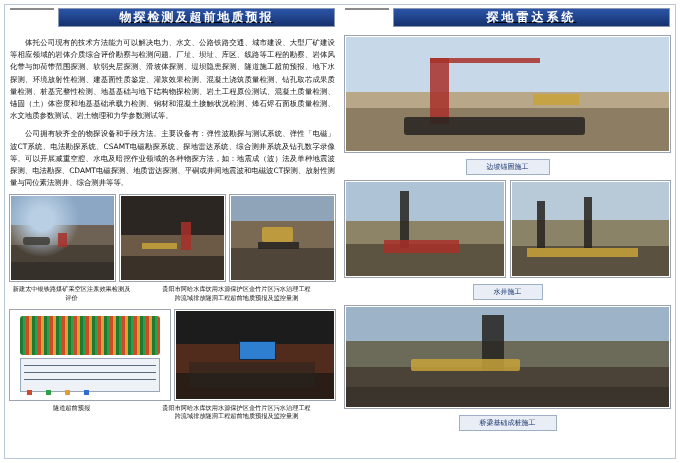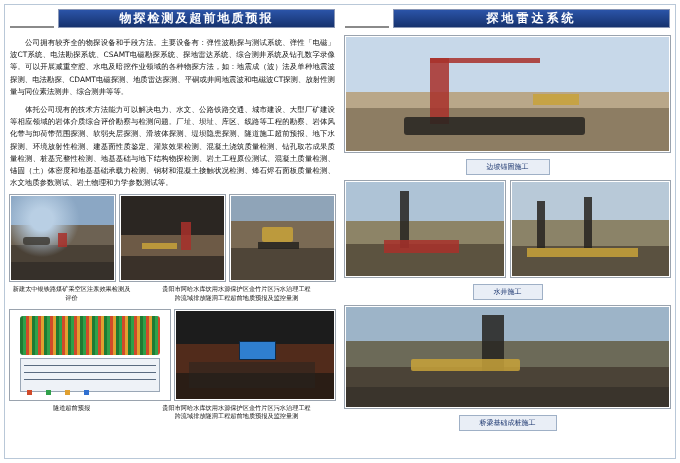--- a/index.html
+++ b/index.html
@@ -41,21 +41,22 @@
   .col {
     position: relative;
     flex: 1 1 50%;
     min-width: 0;
   }
   
   .banner {
     position: relative;
     height: 20px;
     display: flex;
-    align-items: flex-end;
+    align-items: flex-start;
+    text-decoration: underline;
   }
   .banner-flag {
     width: 44px;
     background:
       linear-gradient(#c8161d 0 50%, #1b3a8c 50% 100%);
     border: 1px solid #8a8a8a;
     box-sizing: border-box;
   }
   .banner-title {
     flex: 1;
@@ -244,22 +245,22 @@
   <div class="columns">
 
     <div class="col">
 
       <div class="banner">
         <div class="banner-flag"></div>
         <div class="banner-title">物探检测及超前地质预报</div>
       </div>
 
       <div class="body-text">
+        <p>体托公司现有的技术方法能力可以解决电力、水文、公路铁路交通、城市建设、大型厂矿建设等相应领域的岩体介质综合评价勘察与检测问题。厂址、坝址、库区、线路等工程的勘察、岩体风化带与卸荷带范围探测、软弱夹层探测、滑坡体探测、堤坝隐患探测、隧道施工超前预报、地下水探测、环境放射性检测、建基面性质鉴定、灌浆效果检测、混凝土浇筑质量检测、钻孔取芯成果质量检测、桩基完整性检测、地基基础与地下结构物探检测、岩土工程原位测试、混凝土质量检测、锚固（土）体密度和地基基础承载力检测、钢材和混凝土接触状况检测、烽石烬石面板质量检测、水文地质参数测试、岩土物理和力学参数测试等。</p>
         <p>公司拥有较齐全的物探设备和手段方法。主要设备有：弹性波勘探与测试系统、弹性「电磁」波CT系统、电法勘探系统、CSAMT电磁勘探系统、探地雷达系统、综合测井系统及钻孔数字录像等。可以开展减重空腔、水电及暗挖作业领域的各种物探方法，如：地震成（波）法及单种地震波探测、电法勘探、CDAMT电磁探测、地质雷达探测、平硐或井间地震波和电磁波CT探测、放射性测量与同位素法测井、综合测井等等。</p>
-        <p>体托公司现有的技术方法能力可以解决电力、水文、公路铁路交通、城市建设、大型厂矿建设等相应领域的岩体介质综合评价勘察与检测问题。厂址、坝址、库区、线路等工程的勘察、岩体风化带与卸荷带范围探测、软弱夹层探测、滑坡体探测、堤坝隐患探测、隧道施工超前预报、地下水探测、环境放射性检测、建基面性质鉴定、灌浆效果检测、混凝土浇筑质量检测、钻孔取芯成果质量检测、桩基完整性检测、地基基础与地下结构物探检测、岩土工程原位测试、混凝土质量检测、锚固（土）体密度和地基基础承载力检测、钢材和混凝土接触状况检测、烽石烬石面板质量检测、水文地质参数测试、岩土物理和力学参数测试等。</p>
       </div>
 
       <div class="left-photos">
         <div class="photo lp img-a">
           <div class="mach1" style="left:12%;top:48%;width:26%;height:10%;border-radius:3px;"></div>
           <div class="mach1 mach-red" style="left:46%;top:44%;width:8%;height:16%;"></div>
           <div class="mach1 mach-dark" style="left:0;top:78%;width:100%;height:22%;opacity:.55;"></div>
         </div>
         <div class="photo lp img-b">
           <div class="mach1 mach-red" style="left:58%;top:30%;width:10%;height:34%;"></div>

